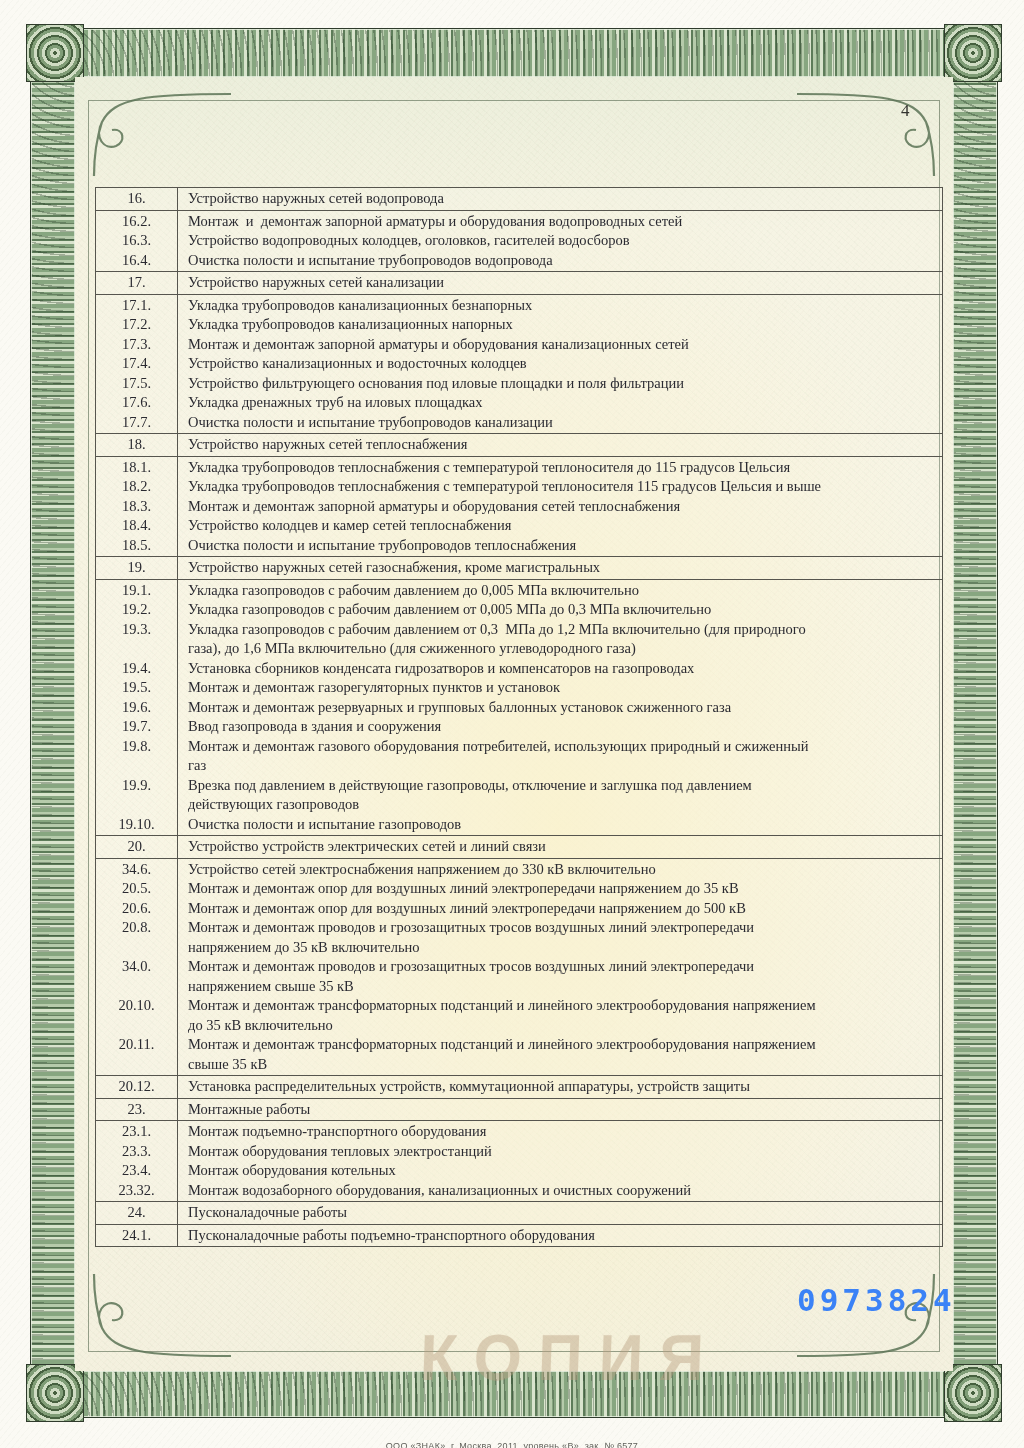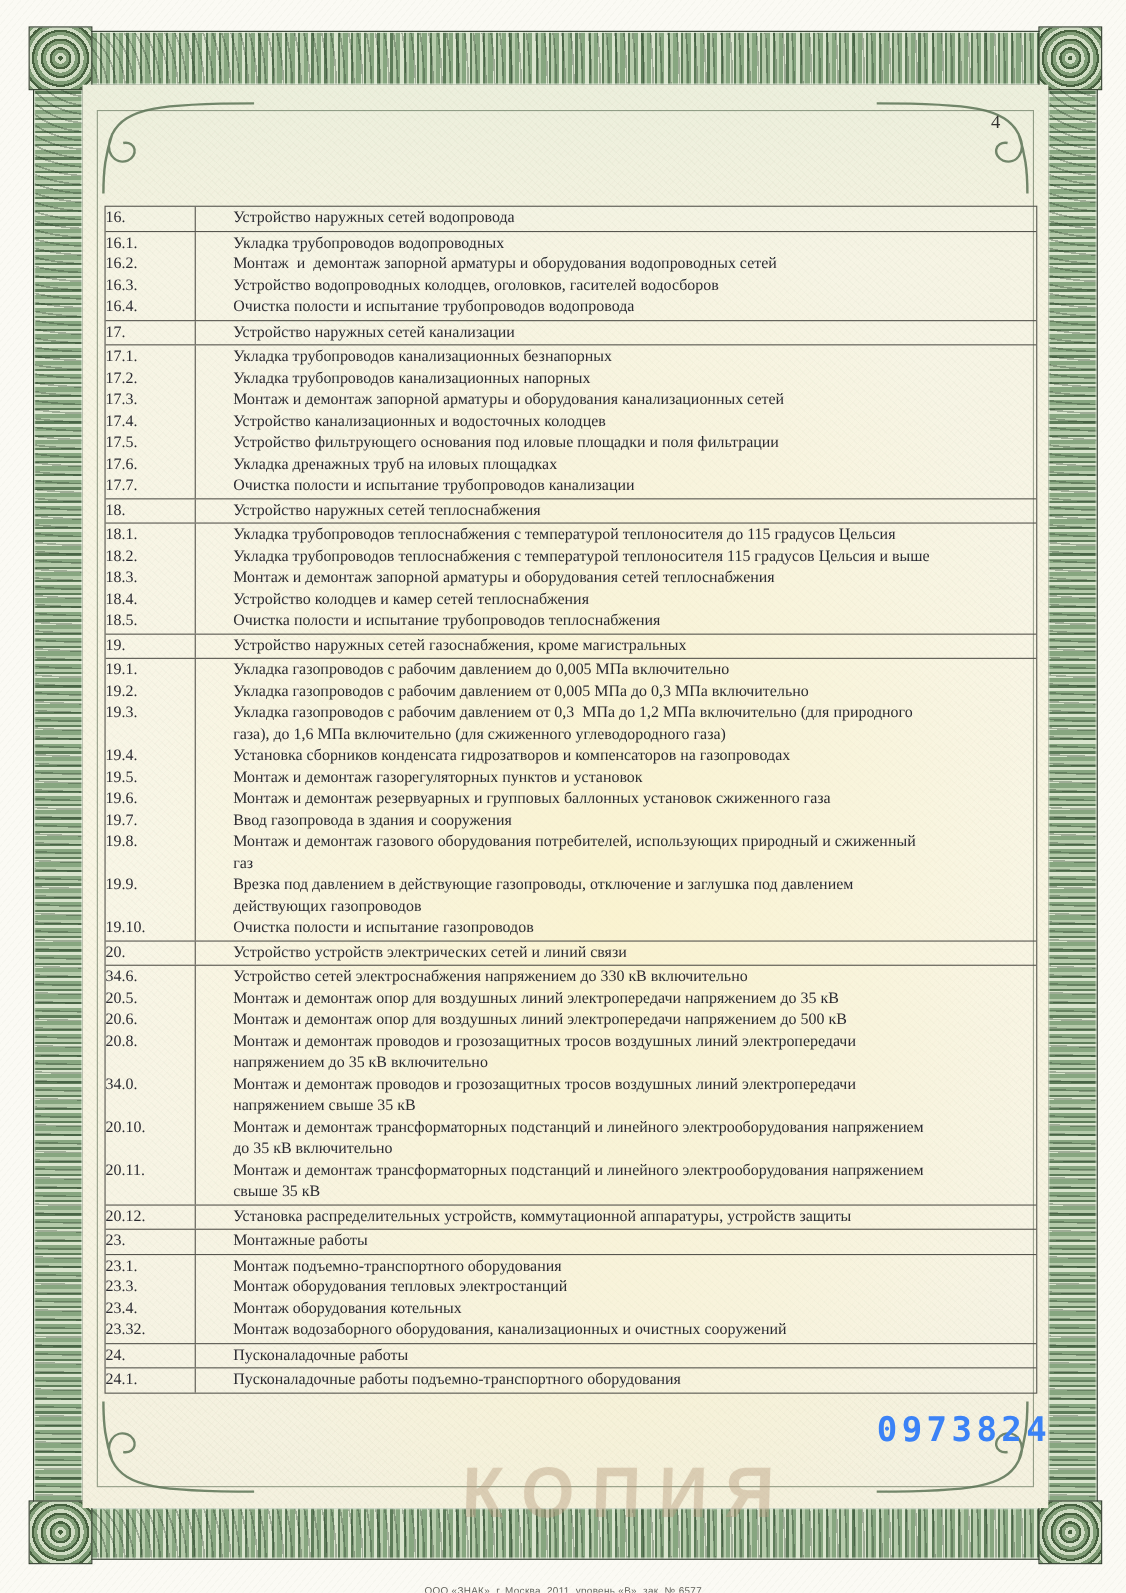--- a/index.html
+++ b/index.html
@@ -65,22 +65,22 @@
   .printline{position:absolute;left:0;right:0;top:1441px;text-align:center;
     font-family:Liberation Sans, sans-serif;font-size:9px;color:#60605a;letter-spacing:.3px;}
   
   .reg-table{position:absolute;left:95px;top:187px;width:846px;
     border:1px solid #56554e;background:rgba(255,255,252,0.12);
     font-size:14.5px;line-height:19.5px;color:#2a2a31;}
   .tblock{border-bottom:1px solid #56554e;padding:1px 0;
     background:linear-gradient(#56554e,#56554e) 81px 0/1px 100% no-repeat;}
   .tblock:last-child{border-bottom:none;}
   .trow{display:flex;align-items:flex-start;}
-  .tnum{width:81px;flex:0 0 81px;}
-  .ttext{flex:1;padding:0 8px 0 11px;white-space:pre-wrap;margin-left:24px;}
+  .tnum{width:81px;flex:0 0 81px;text-align:center;}
+  .ttext{flex:1;padding:0 8px 0 11px;white-space:pre-wrap;}
 </style>
 </head>
 <body>
 
 <div class="band band-h band-top"></div>
 <div class="band band-h band-bottom"></div>
 <div class="band band-v band-left"></div>
 <div class="band band-v band-right"></div>
 <div class="checker checker-top"></div>
 <div class="checker checker-bottom"></div>
@@ -111,24 +111,20 @@
 
 <div class="reg-table" id="works-table">
     <div class="tblock header">
       <div class="trow">
         <div class="tnum">16.</div>
         <div class="ttext">Устройство наружных сетей водопровода</div>
       </div>
     </div>
     <div class="tblock group">
       <div class="trow">
-        <div class="tnum">16.1.</div>
-        <div class="ttext">Укладка трубопроводов водопроводных</div>
-      </div>
-      <div class="trow">
         <div class="tnum">16.2.</div>
         <div class="ttext">Монтаж  и  демонтаж запорной арматуры и оборудования водопроводных сетей</div>
       </div>
       <div class="trow">
         <div class="tnum">16.3.</div>
         <div class="ttext">Устройство водопроводных колодцев, оголовков, гасителей водосборов</div>
       </div>
       <div class="trow">
         <div class="tnum">16.4.</div>
         <div class="ttext">Очистка полости и испытание трубопроводов водопровода</div>

